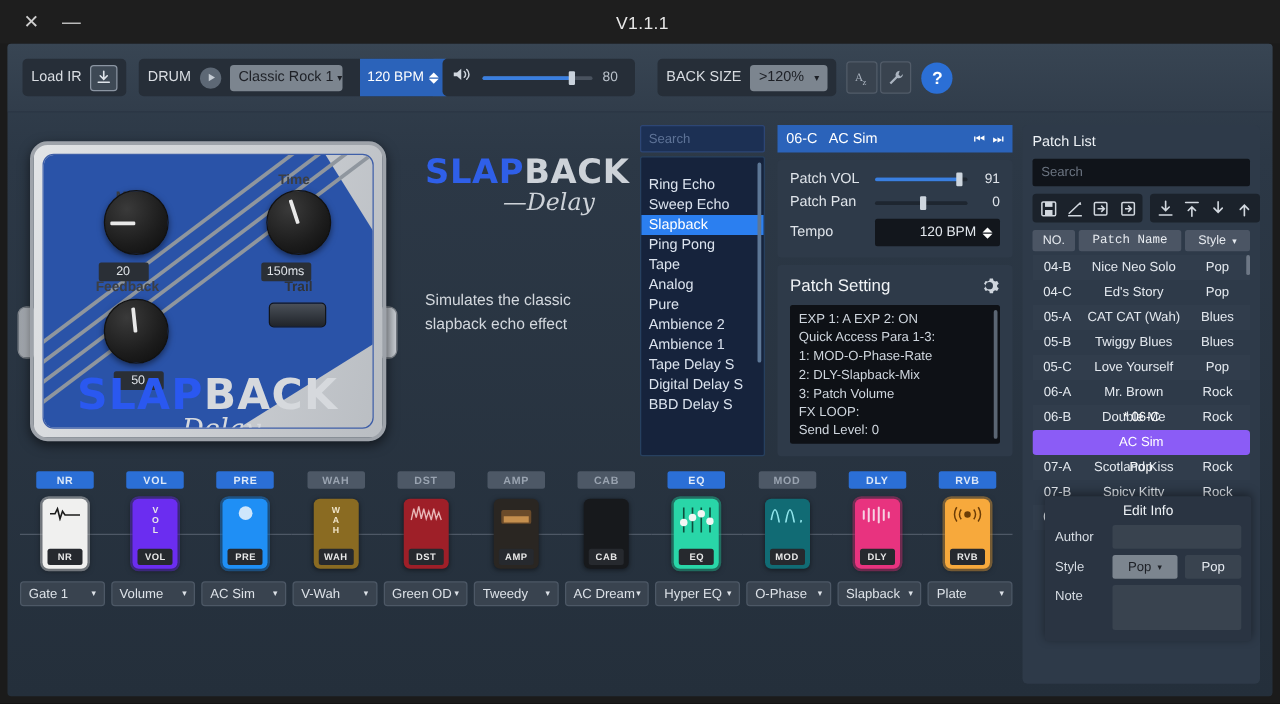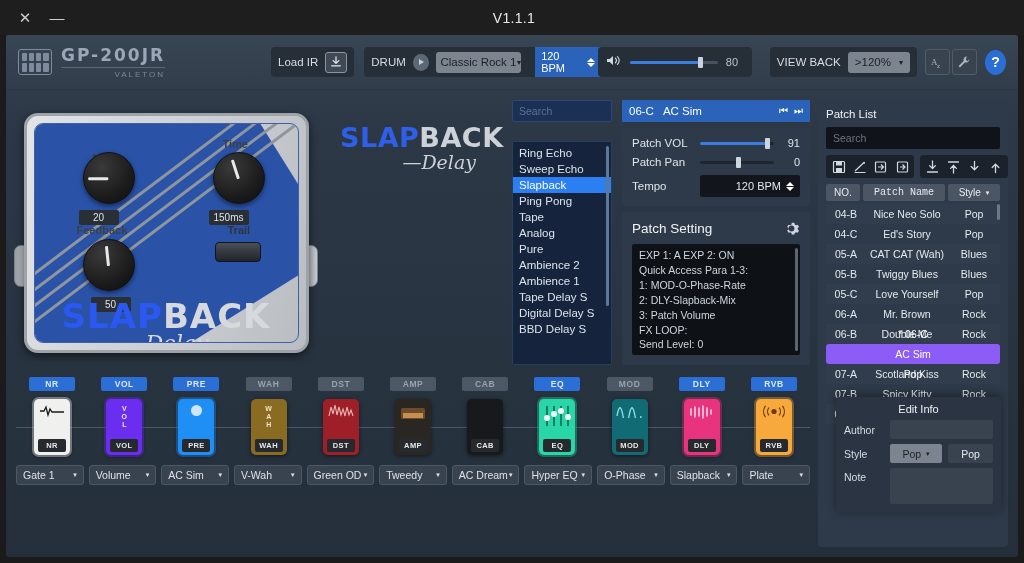--- a/index.html
+++ b/index.html
@@ -192,21 +192,21 @@
   
   .fxlist {
     width: 100px; flex: 0 0 100px; display:flex; flex-direction:column;
   }
   .fx-search {
     background:#1c3054; border:1px solid #2d4675; color:#5e7397;
     font-size:10.5px; padding:4px 6px; border-radius:2px; margin-bottom:3px;
   }
   .fx-items {
     flex:1; background:#16233c; border:1px solid #27405f; border-radius:2px;
-    overflow:hidden; position:relative; padding:3px 0;margin-top:16px;
+    overflow:hidden; position:relative; padding:14px 0;
   }
   .fx-item { color:#dbe3ee; font-size:11.5px; padding:2px 6px; cursor:pointer; white-space:nowrap; }
   .fx-item.on { background:#2b7ff0; color:#fff; }
   .fx-scroll { position:absolute; right:2px; top:4px; width:3px; height:160px; background:#5d7796; border-radius:2px; }
 
   
   .patchinfo { width:188px; flex:0 0 188px; display:flex; flex-direction:column; gap:6px; }
   .pi-head {
     background:#2b63ba; color:#fff; font-size:11.5px; height:22px;
     display:flex; align-items:center; gap:9px; padding:0 7px;
@@ -325,36 +325,20 @@
       <div class="win-btn">✕</div>
       <div class="win-btn">—</div>
     </div>
     <div class="title-text">V1.1.1</div>
   </div>
 
   <div class="body-wrap">
 
     <div class="toolbar">
 
-      <div class="brand">
-        <div class="brand-icon">
-          <i></i>
-            <i></i>
-            <i></i>
-            <i></i>
-            <i></i>
-            <i></i>
-            <i></i>
-            <i></i>
-        </div>
-        <div>
-          <div class="brand-name">GP-200JR</div>
-          <div class="brand-sub">VALETON</div>
-        </div>
-      </div>
 
       <div class="tgroup">
         <span class="tlabel">Load IR</span>
         <span class="btn-icon">
           <svg width="12" height="12" viewBox="0 0 12 12">
               <path d="M6 1v5M3.2 4.6L6 7.4l2.8-2.8M1.6 9.8h8.8" stroke="#dfe4ea" stroke-width="1.3" fill="none" stroke-linecap="round"></path>
             </svg>
         </span>
       </div>
 
@@ -382,21 +366,21 @@
             </svg>
         </span>
         <span class="slider-track">
           <span class="slider-fill" style="width:80%"></span>
           <span class="slider-knob" style="left:78%"></span>
         </span>
         <span class="slider-val">80</span>
       </div>
 
       <div class="tgroup" style="margin-left:18px;">
-        <span class="tlabel">VIEW BACK</span>
+        <span class="tlabel">BACK SIZE</span>
         <span class="sel">
           <b style="font-weight:normal">&gt;120%</b>
             <i class="car" style="font-style:normal">▾</i>
         </span>
       </div>
 
       <div style="display:flex;gap:2px;margin-left:8px;">
         <span class="sq-btn">
           <svg width="14" height="14" viewBox="0 0 14 14">
               <text x="1" y="10" font-size="9" fill="#aab3bf" font-family="Liberation Serif, serif">A</text>
@@ -454,20 +438,21 @@
                   <div class="l1"><b>SLAP</b><s>BACK</s></div>
                   <div class="l2">—Delay</div>
                 </div>
               </div>
             </div>
           </div>
 
           <div class="desc">
             <div class="t1"><b>SLAP</b><s>BACK</s></div>
             <div class="t2">—Delay</div>
+            <div class="t3">Simulates the classic slapback echo effect</div>
           </div>
 
           <div class="fxlist">
             <div class="fx-search">Search</div>
             <div class="fx-items" id="fx-items">
                 <div class="fx-item">Ring Echo</div>
                 <div class="fx-item">Sweep Echo</div>
                 <div class="fx-item on">Slapback</div>
                 <div class="fx-item">Ping Pong</div>
                 <div class="fx-item">Tape</div>

